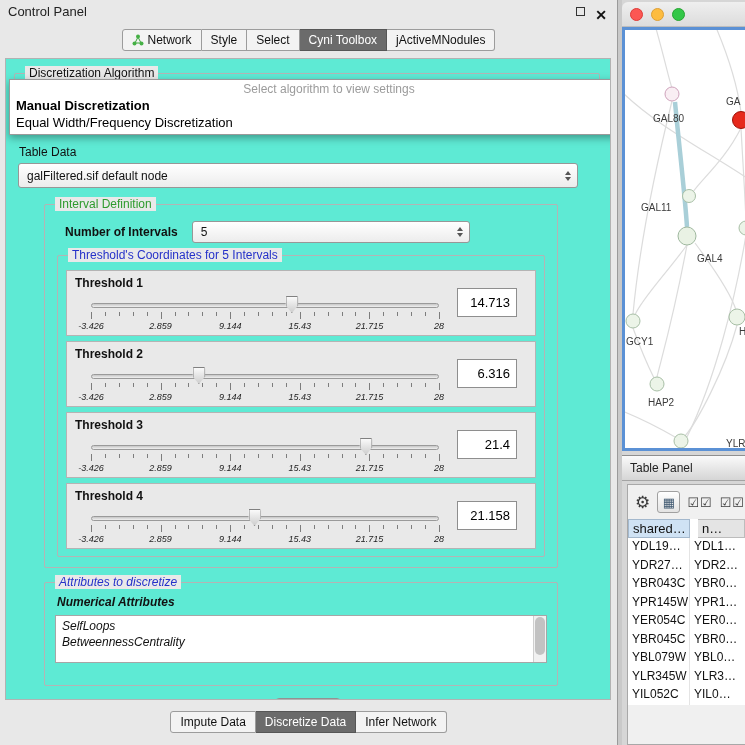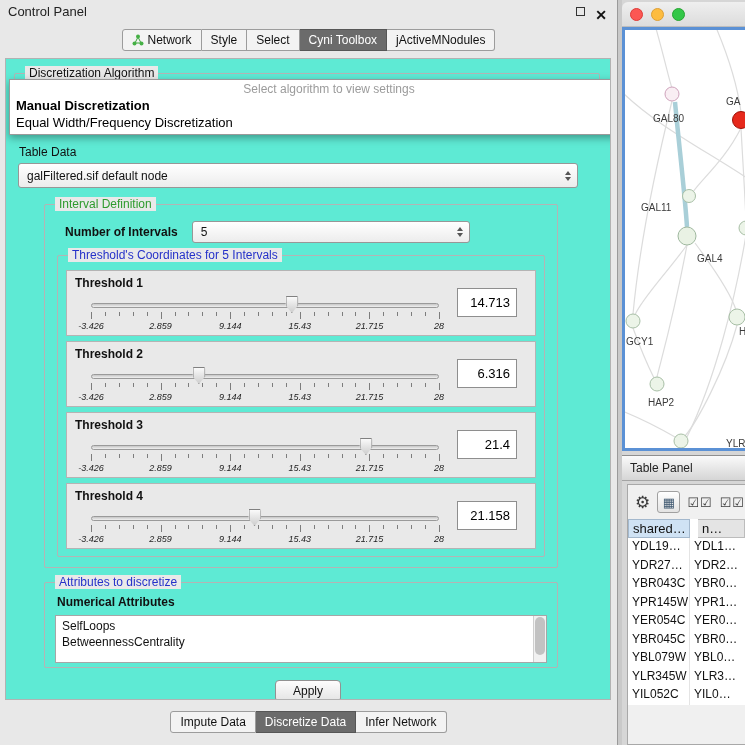--- a/index.html
+++ b/index.html
@@ -65,21 +65,21 @@
     background:linear-gradient(#fdfdfd,#cccccc); box-shadow:inset 0 0 0 1px #808080;
     clip-path:polygon(8% 0, 92% 0, 100% 10%, 100% 55%, 50% 100%, 0 55%, 0 10%); z-index:2; }
   .ticks { position:absolute; left:0; right:0; top:17px; height:8px; }
   .ticks .tick { position:absolute; width:1px; height:4px; background:#7d7d7d; }
   .ticks .tick.major { height:7px; }
   .scale-labels { position:absolute; left:0; right:0; top:26px; height:11px; font-size:9px; color:#222; }
   .scale-labels span { position:absolute; transform:translateX(-50%); white-space:nowrap;font-style:italic; }
   .value-box { position:absolute; right:18px; top:17px; width:60px; height:29px; background:#fff;
     border:1px solid #8e8e8e; font-size:13px; text-align:right; padding:6px 6px 0 0; color:#000; }
 
-  .attributes-group { margin:14px 52px 12px 38px; padding:12px 10px 4px; }
+  .attributes-group { margin:14px 52px 12px 38px; padding:12px 10px 22px;font-style:italic; }
   .attr-subtitle { font-size:12px; font-weight:bold; margin:0 0 6px 2px; color:#111; }
   .listbox { position:relative; background:#fff; border:1px solid #a6a6a6; height:48px; overflow:hidden;
     padding:2px 16px 2px 6px; }
   .listbox .li { font-size:12px; line-height:16px; color:#111; white-space:nowrap; }
   .vscroll { position:absolute; right:0; top:0; bottom:0; width:13px; background:#f1f1f1; border-left:1px solid #cfcfcf; }
   .vscroll .vthumb { position:absolute; left:1px; right:1px; top:1px; height:38px; background:#c2c2c2; border-radius:6px; }
 
   .apply-row { text-align:center; margin-top:10px; }
   .btn { display:inline-block; font-size:12px; padding:3px 17px; border:1px solid #929292; border-radius:4px;
     background:linear-gradient(#fdfdfd,#e4e4e4); color:#111; }

